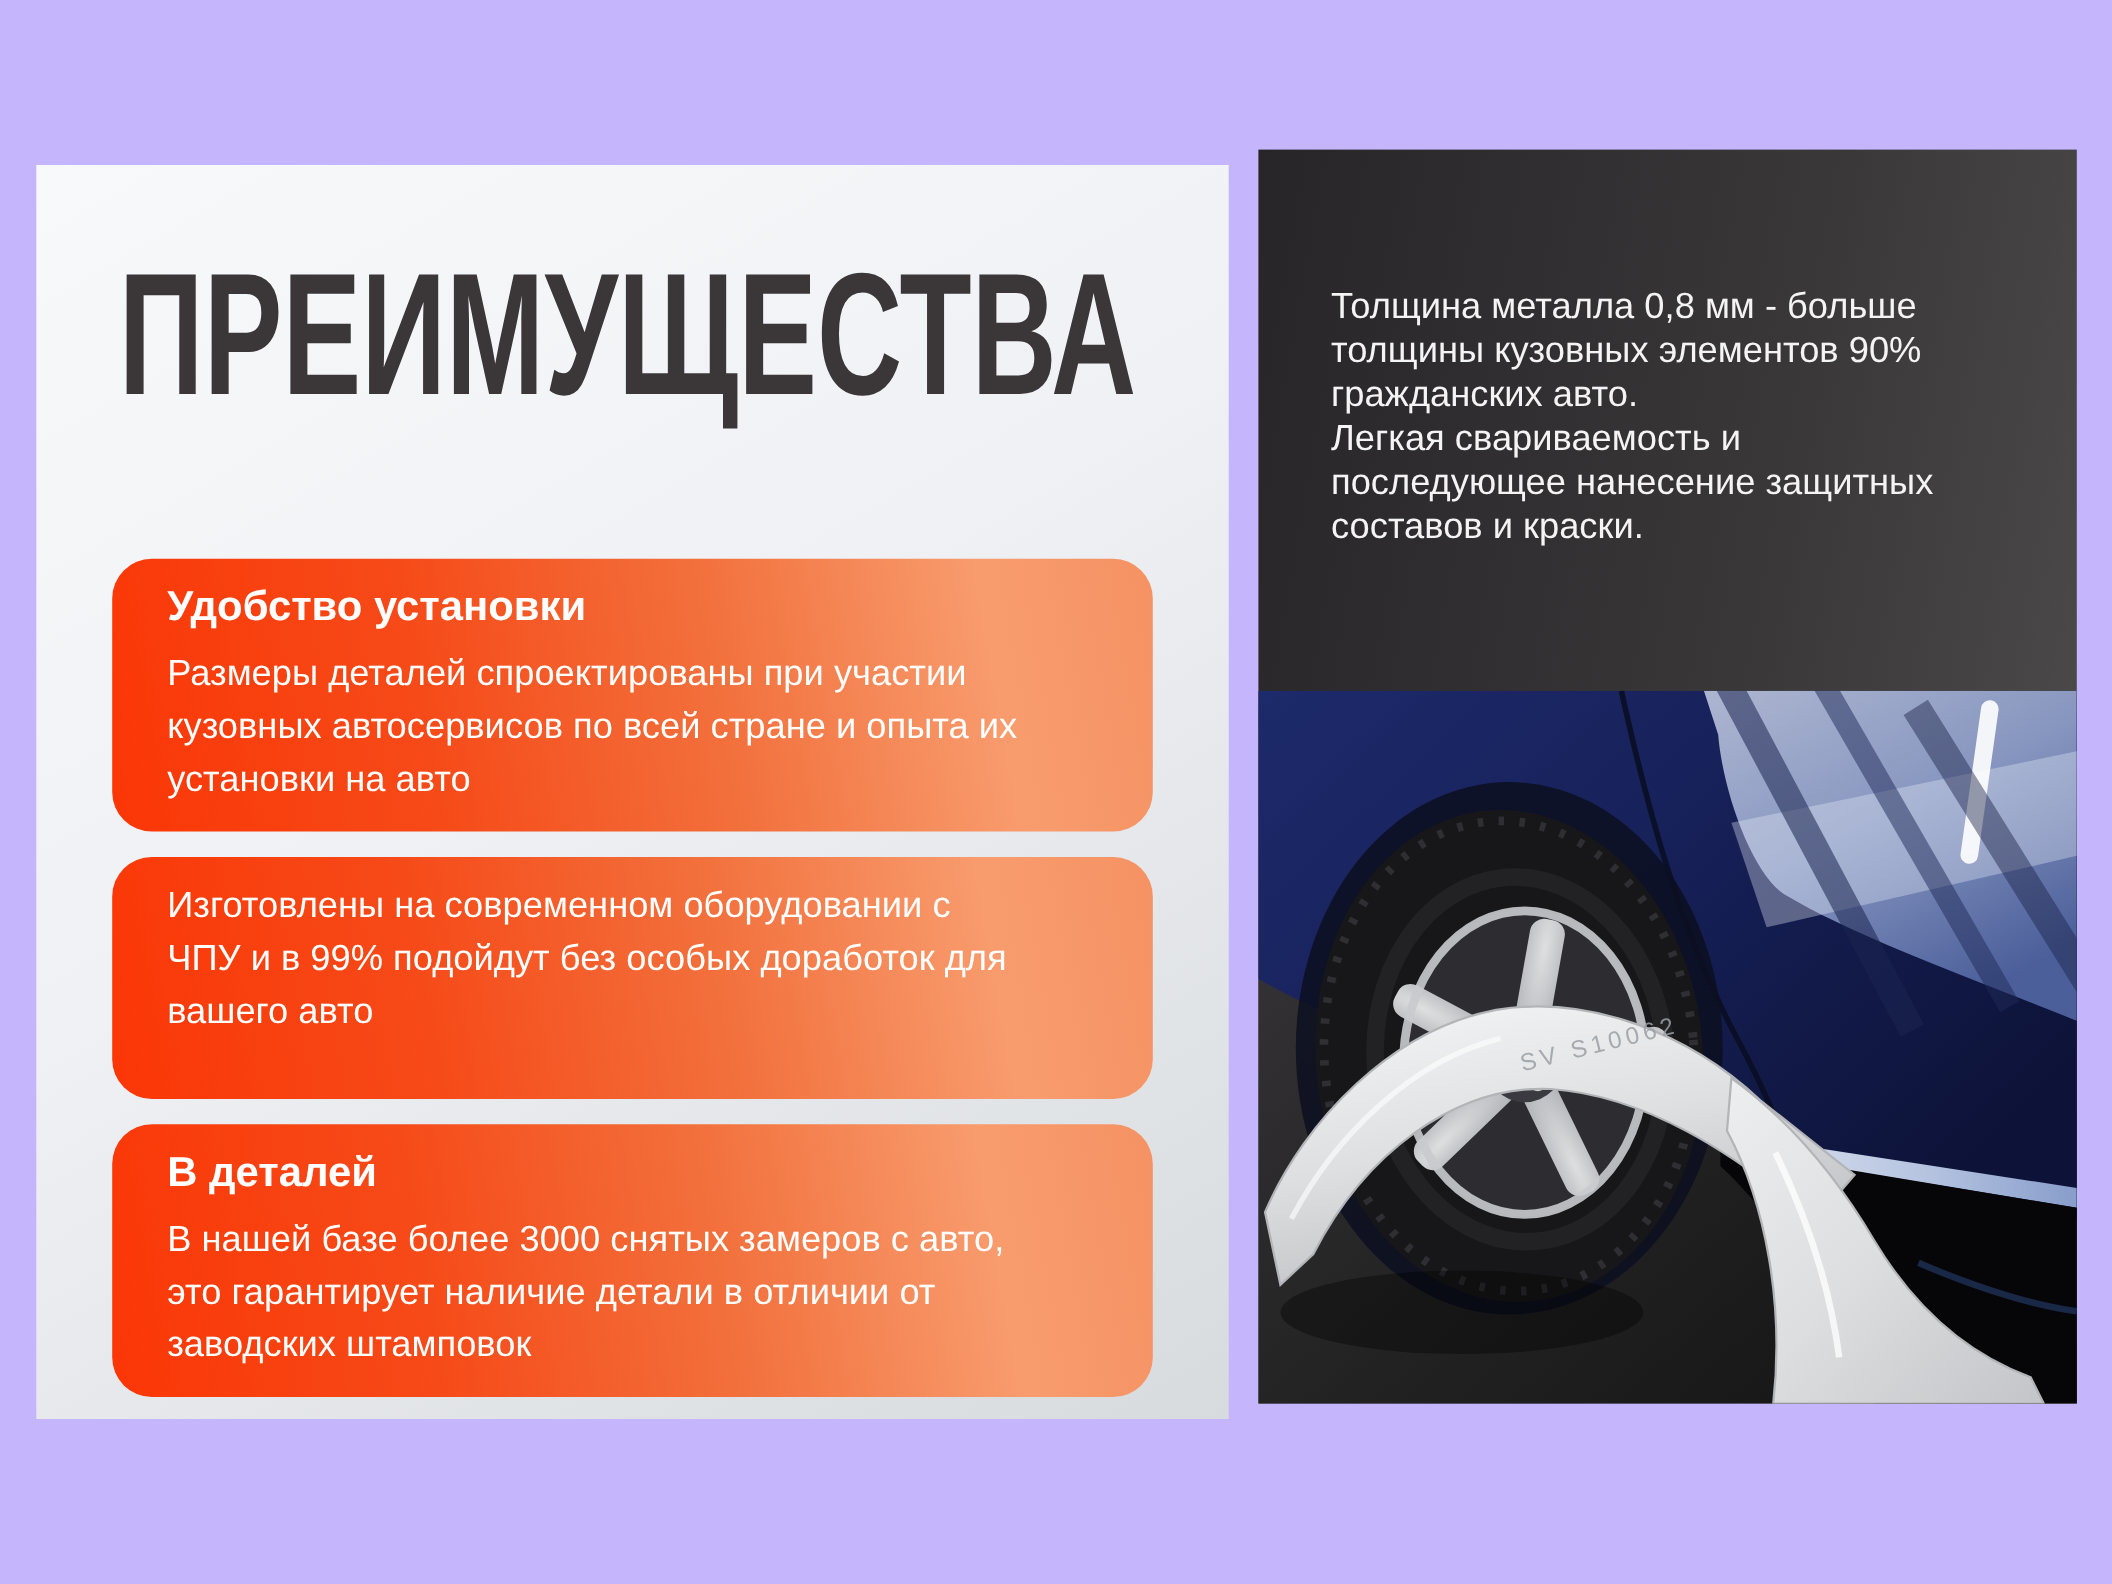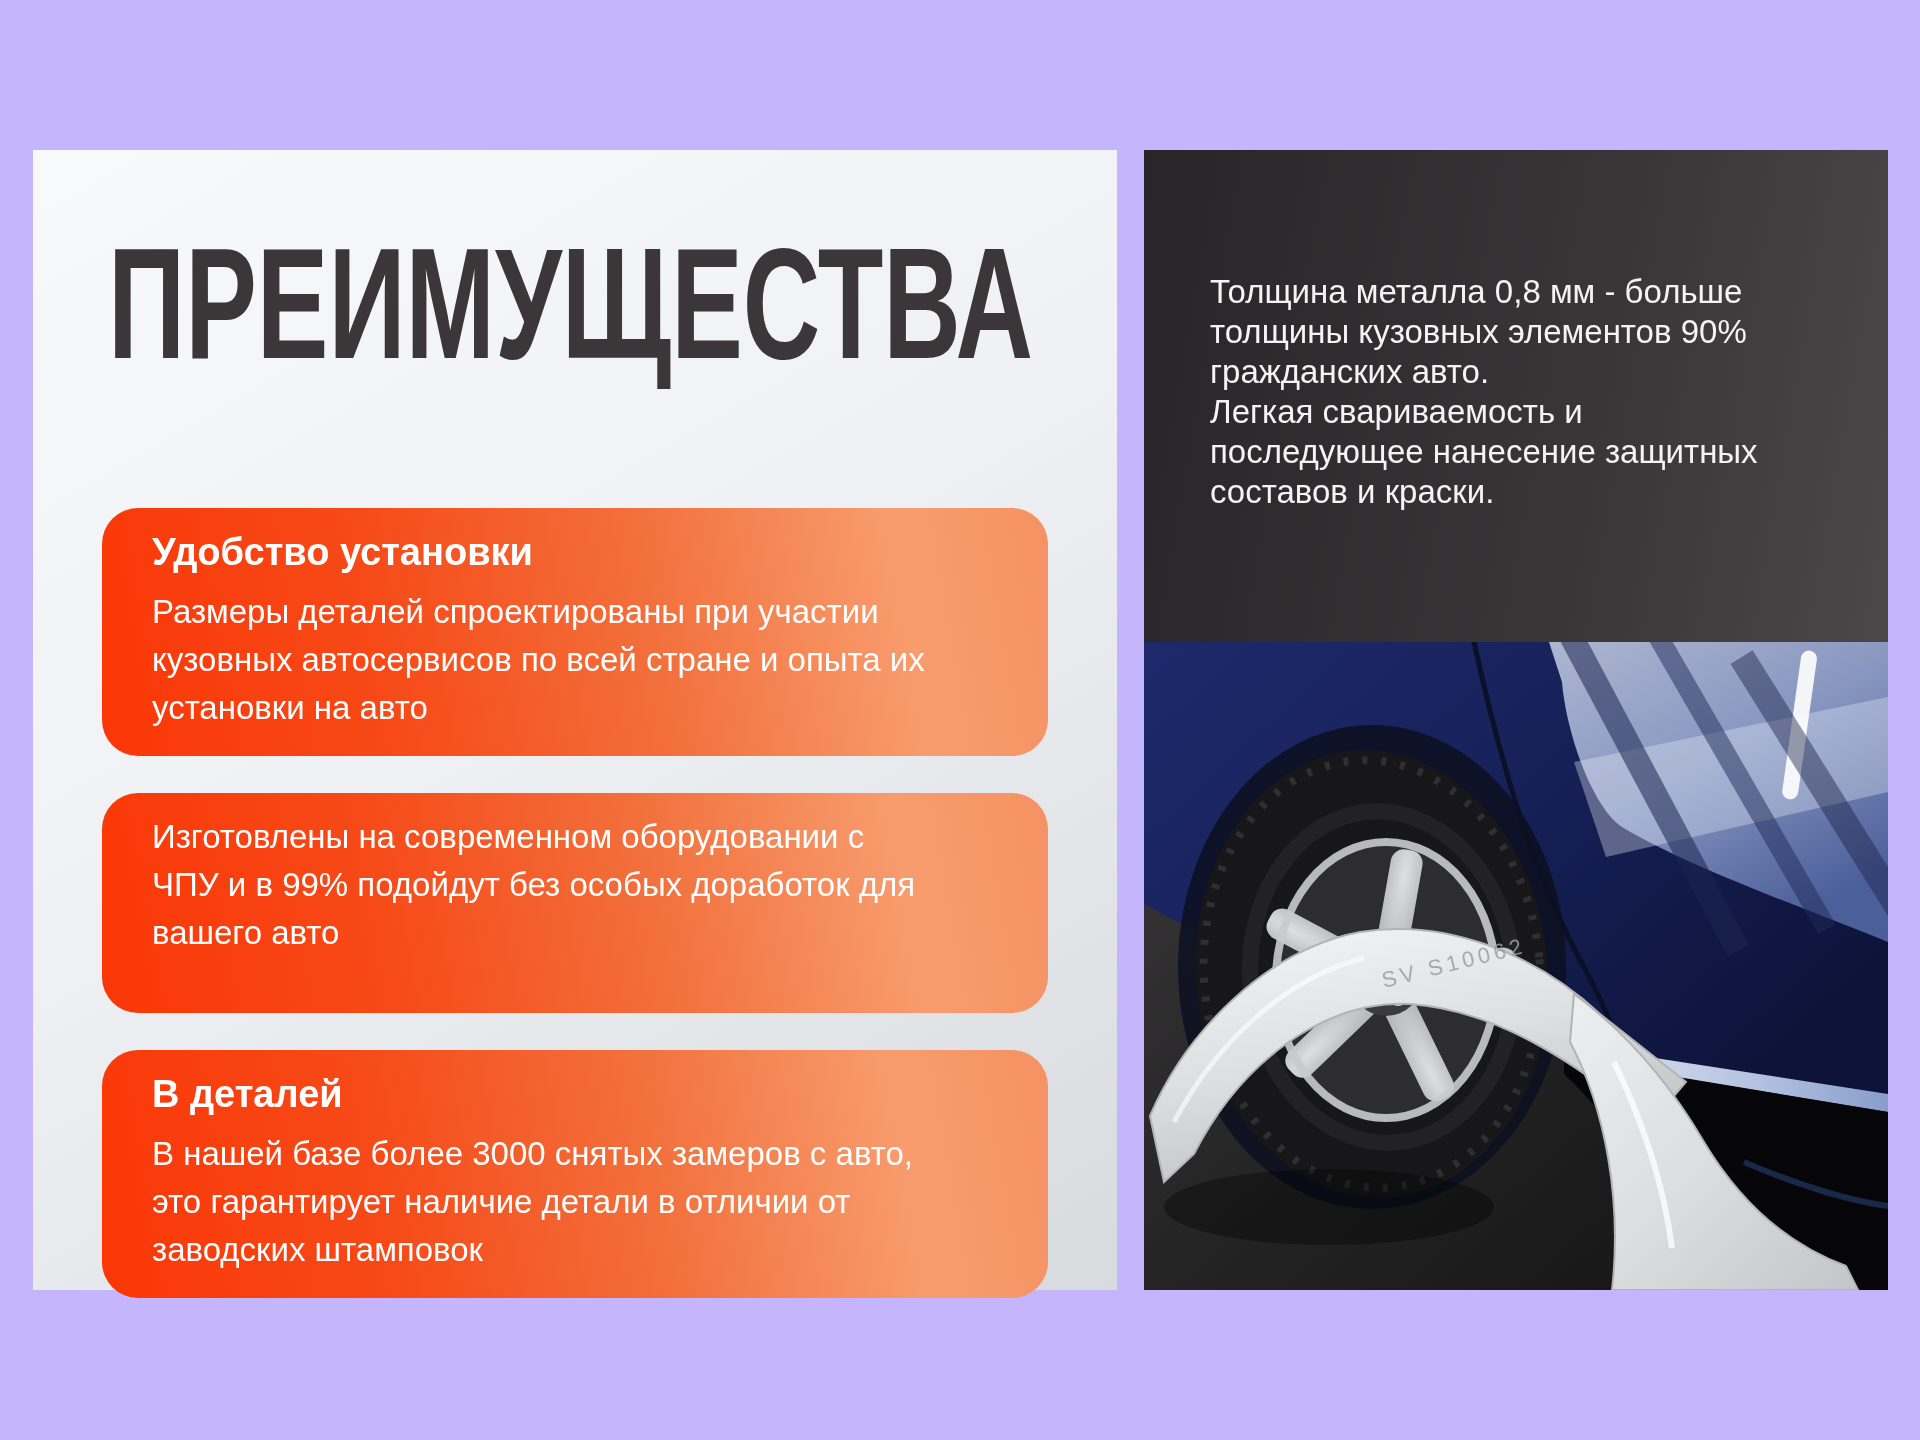--- a/index.html
+++ b/index.html
@@ -7,28 +7,28 @@
     position:relative;width:1920px;height:1440px;background:#c4b5fd;overflow:hidden;
     font-family:"Liberation Sans","DejaVu Sans",sans-serif;
   }
   .left-panel{
     position:absolute;left:33px;top:150px;width:1084px;height:1140px;
     background:linear-gradient(150deg,#f8f9fb 0%,#eff1f4 45%,#d8dbde 100%);
   }
   .title-svg{position:absolute;left:75px;top:75px;display:block;}
   .cards{position:absolute;left:69px;top:358px;width:946px;}
   .card{
-    box-sizing:border-box;width:946px;min-height:220px;margin-bottom:37px;
+    box-sizing:border-box;width:946px;min-height:220px;margin-bottom:23px;
     border-radius:36px;padding:20px 50px 24px 50px;
     background:linear-gradient(80deg,#fb3606 0%,#f64a18 30%,#f2703c 58%,#f89c6e 84%,#f59263 100%);
   }
   .card h2{margin:0 0 12px 0;font-size:38px;line-height:48px;font-weight:700;color:#ffffff;}
   .card p{margin:0;font-size:33px;line-height:48px;font-weight:400;color:#ffffff;white-space:pre-line;}
   .right-panel{
-    position:absolute;left:1144px;top:150px;width:744px;height:1140px;
+    position:absolute;left:1144px;top:136px;width:744px;height:1140px;
     background:linear-gradient(100deg,#272527 0%,#3a3739 55%,#514e50 100%);
   }
   .details-text{
     position:absolute;left:66px;top:122px;width:645px;
     font-size:33px;line-height:40px;color:#f4f4f4;white-space:pre-line;
   }
   .photo{position:absolute;left:0;top:492px;width:744px;height:648px;display:block;}
 </style>
 </head>
 <body>

